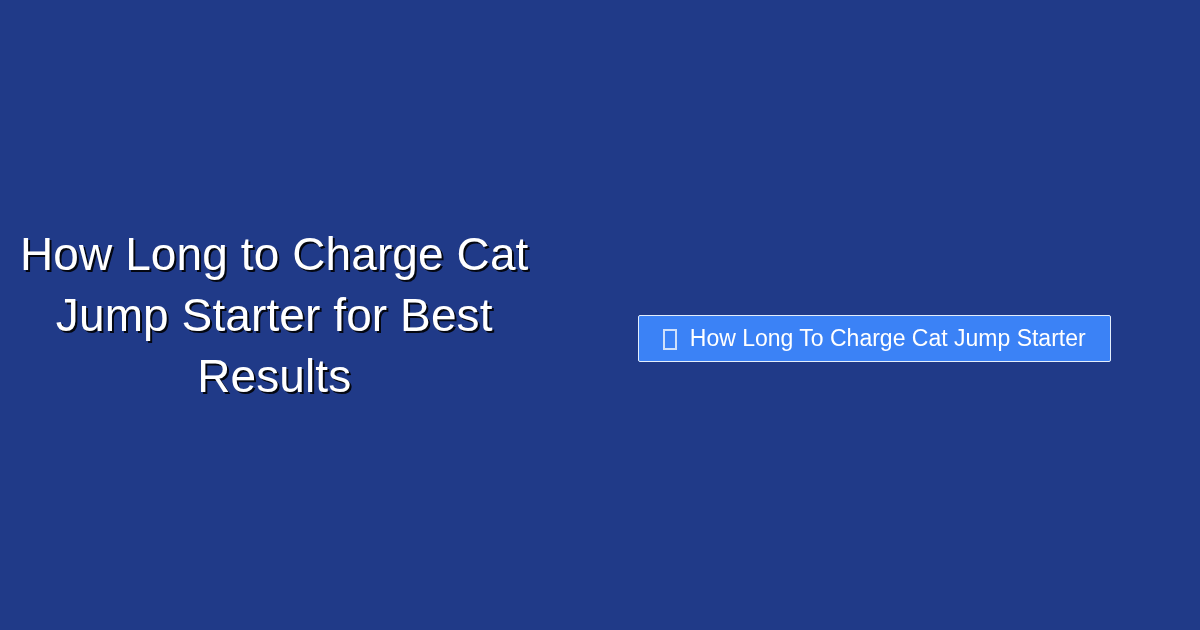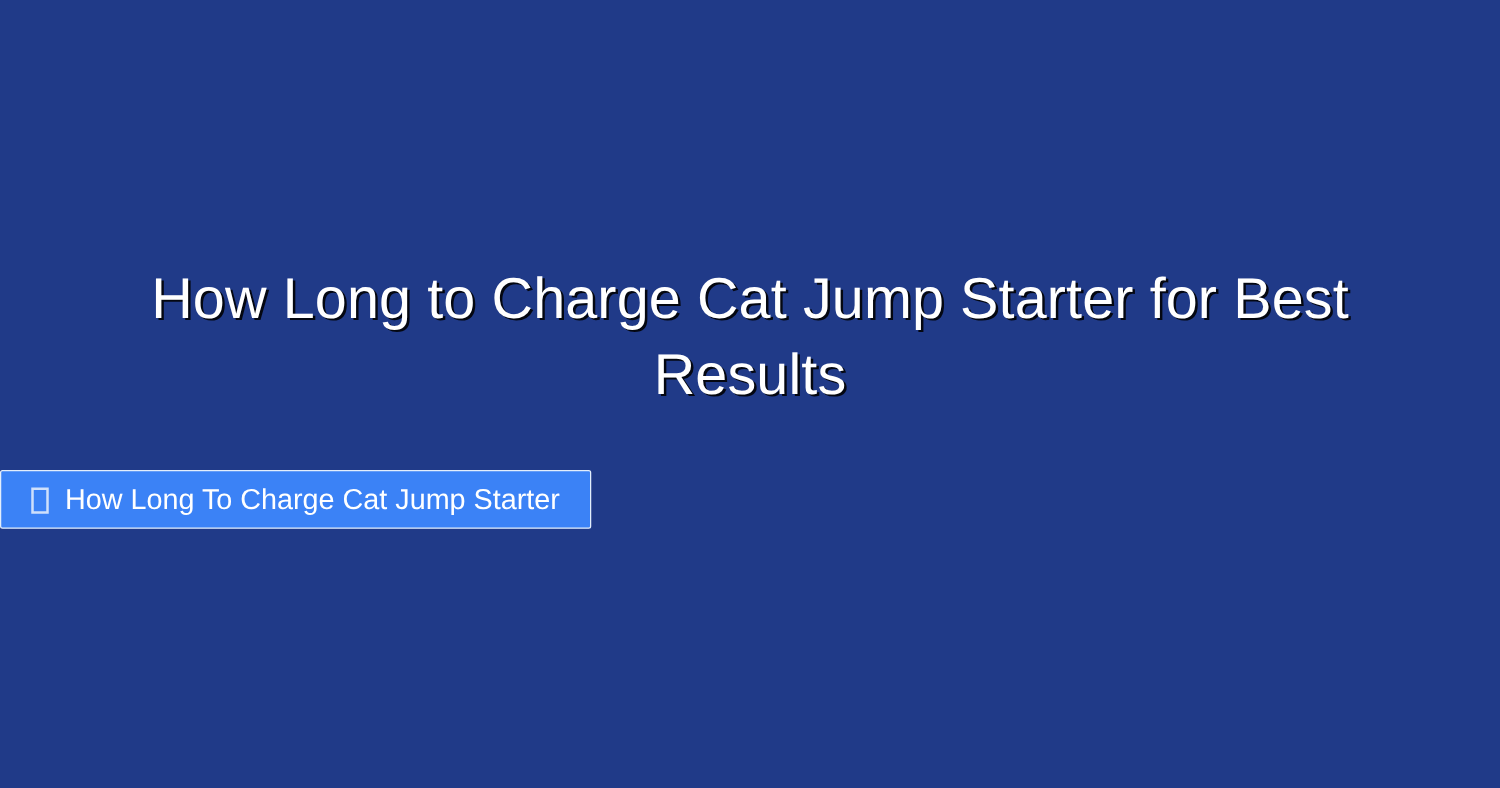--- a/index.html
+++ b/index.html
@@ -16,21 +16,21 @@
     background: #203a88;
   }
 
   #card {
     position: relative;
     width: 1200px;
     height: 630px;
     box-sizing: border-box;
     background: #203a88;
     display: flex;
-    flex-direction: column;
+    flex-direction: row;
     align-items: center;
     justify-content: center;
   }
 
   
   .title-block {
     width: 1010px;
     margin: 0;
     padding: 0;
     text-align: center;
@@ -47,20 +47,21 @@
     color: #ffffff;
     text-shadow: 2px 2px 0 rgba(0, 0, 0, 0.88);
     text-align: center;
     word-wrap: break-word;
   }
 
   
   .cta-wrap {
     margin-top: 46px;
     display: flex;
+    justify-content: center;
     width: 100%;
   }
 
   .cta-button {
     display: inline-flex;
     align-items: center;
     justify-content: center;
     gap: 13px;
     box-sizing: border-box;
     height: 47px;

